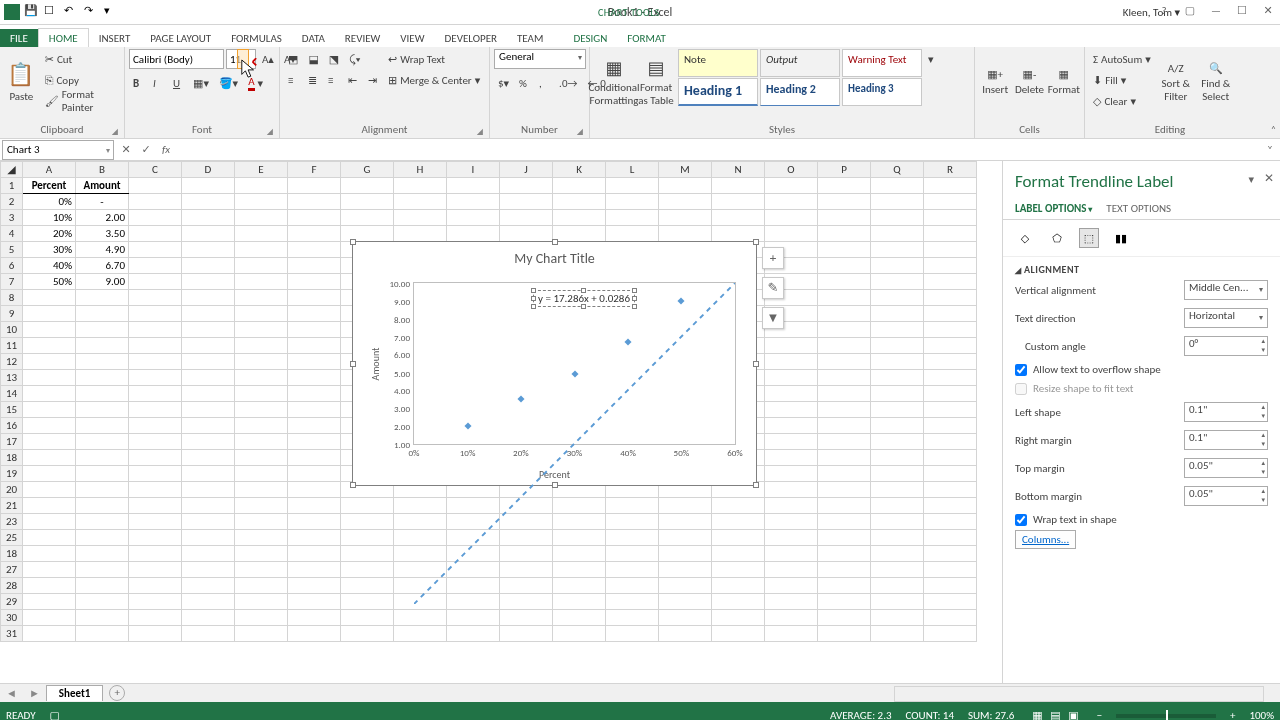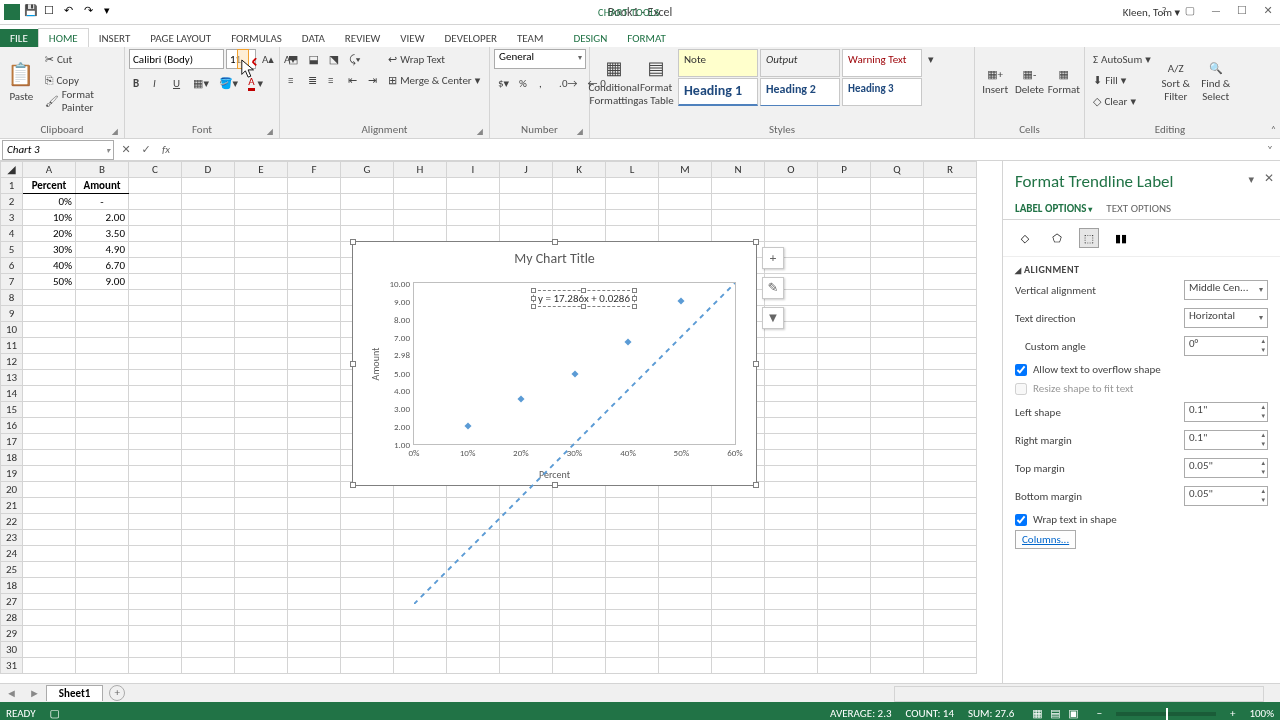--- a/index.html
+++ b/index.html
@@ -38,21 +38,21 @@
 .style-cell { width:80px; height:28px; border:1px solid #c8c8c8; background:#fff; padding:3px 5px; font-size:11px; color:#333;}
 .style-cell.note{ background:#ffffcc;}
 .style-cell.output{ background:#f2f2f2; font-style:italic;}
 .style-cell.warn{ color:#9c0006;}
 .style-cell.h1{ color:#1f497d; font-weight:bold; font-size:14px; border-bottom:2px solid #4f81bd;}
 .style-cell.h2{ color:#1f497d; font-weight:bold; font-size:12px; border-bottom:1px solid #4f81bd;}
 .style-cell.h3{ color:#1f497d; font-weight:bold;}
 .ribbon-collapse { position:absolute; right:4px; bottom:2px; font-size:10px; color:#666;}
 
 .fbar { height:22px; border-bottom:1px solid #d4d4d4; display:flex; align-items:center;}
-.namebox { width:112px; height:20px; border:1px solid #ababab; margin:16px 2px; padding:0 4px; font-size:11px; display:flex; align-items:center; position:relative;font-style:italic;}
+.namebox { width:112px; height:20px; border:1px solid #ababab; margin:16px 2px; padding:0 4px; font-size:11px; display:flex; align-items:center; position:relative;}
 .namebox::after { content:"▾"; position:absolute; right:3px; font-size:8px; color:#888;}
 .fx-btn { width:20px; text-align:center; color:#666;}
 .fx-in { flex:1; height:20px; padding:0 4px; }
 
 .sheet-wrap { position:absolute; top:161px; left:0; right:0; bottom:33px; display:flex;}
 .grid-area { flex:1; position:relative; overflow:hidden;}
 .side-pane { width:278px; border-left:1px solid #d4d4d4; background:#fff; display:flex; flex-direction:column;}
 
 table.grid { border-collapse:collapse; table-layout:fixed;}
 table.grid th, table.grid td { border:1px solid #d4d4d4; height:16px; font-size:11px; padding:0 3px; text-align:right; background:#fff;}
@@ -93,21 +93,21 @@
 .chk { display:flex; align-items:center; gap:6px; font-size:11px; color:#444; padding:3px 0;}
 .chk input{ width:12px; height:12px;}
 .link { color:#0066cc; font-size:11px; padding:4px 0;text-decoration:underline;}
 
 .sheet-tabs { position:absolute; left:0; right:0; bottom:18px; height:19px; background:#f0f0f0; border-top:1px solid #d4d4d4; display:flex; align-items:center;}
 .sheet-tabs .nav{ padding:0 6px; color:#888;}
 .sheet-tabs .stab{ background:#fff; border:1px solid #ababab; border-bottom:none; padding:1px 12px; font-size:11px; font-weight:bold;}
 .sheet-tabs .plus{ width:16px;height:16px;border:1px solid #ababab; border-radius:50%; margin-left:6px; text-align:center; line-height:13px; font-size:11px; color:#666;}
 .hscroll { position:absolute; right:16px; bottom:18px; width:370px; height:16px; background:#f0f0f0; border:1px solid #d4d4d4;}
 
-.status { position:absolute; bottom:0; left:0; right:0; height:18px; background:#217346; color:#fff; display:flex; align-items:flex-end; font-size:10px; padding:0 6px; gap:14px;margin-top:28px;}
+.status { position:absolute; bottom:0; left:0; right:0; height:18px; background:#217346; color:#fff; display:flex; align-items:flex-start; font-size:10px; padding:7px 6px; gap:14px;margin-top:28px;}
 .status .right { margin-left:auto; display:flex; gap:14px; align-items:center;}
 .status .viewbtns span{ display:inline-block; width:18px; text-align:center;}
 .zoom-slider { width:100px; height:4px; background:#1a5c38; position:relative;}
 .zoom-slider::before{ content:""; position:absolute; left:50%; top:-4px; width:2px; height:12px; background:#fff;}
 
 .cursor { position:absolute; left:240px; top:58px; width:18px; height:22px; pointer-events:none; z-index:999;}
 .dropdown-hl { position:absolute; left:237px; top:49px; width:12px; height:20px; border:1px solid #f0a030; background:rgba(253,226,185,.6);}
 </style>
 </head>
 <body>
@@ -797,63 +797,21 @@
             <td></td>
             <td></td>
             <td></td>
             <td></td>
             <td></td>
             <td></td>
             <td></td>
             <td></td>
           </tr>
       <tr>
-            <th>22</th>
-            <td></td>
-            <td></td>
-            <td></td>
-            <td></td>
-            <td></td>
-            <td></td>
-            <td></td>
-            <td></td>
-            <td></td>
-            <td></td>
-            <td></td>
-            <td></td>
-            <td></td>
-            <td></td>
-            <td></td>
-            <td></td>
-            <td></td>
-            <td></td>
-          </tr>
-      <tr>
             <th>23</th>
-            <td></td>
-            <td></td>
-            <td></td>
-            <td></td>
-            <td></td>
-            <td></td>
-            <td></td>
-            <td></td>
-            <td></td>
-            <td></td>
-            <td></td>
-            <td></td>
-            <td></td>
-            <td></td>
-            <td></td>
-            <td></td>
-            <td></td>
-            <td></td>
-          </tr>
-      <tr>
-            <th>24</th>
             <td></td>
             <td></td>
             <td></td>
             <td></td>
             <td></td>
             <td></td>
             <td></td>
             <td></td>
             <td></td>
             <td></td>
@@ -1031,21 +989,21 @@
       <div class="plot">
         <svg class="plot-svg" viewBox="0 0 100 100" preserveAspectRatio="none">
           <line x1="0" y1="100" x2="100" y2="0" stroke="#5b9bd5" stroke-width="0.6" stroke-dasharray="1.5 1.5"></line>
         </svg>
 
         <span class="ytick" style="top:100%">1.00</span>
         <span class="ytick" style="top:88.9%">2.00</span>
         <span class="ytick" style="top:77.8%">3.00</span>
         <span class="ytick" style="top:66.7%">4.00</span>
         <span class="ytick" style="top:55.6%">5.00</span>
-        <span class="ytick" style="top:44.4%">2.98</span>
+        <span class="ytick" style="top:44.4%">6.00</span>
         <span class="ytick" style="top:33.3%">7.00</span>
         <span class="ytick" style="top:22.2%">8.00</span>
         <span class="ytick" style="top:11.1%">9.00</span>
         <span class="ytick" style="top:0%">10.00</span>
 
         <span class="xtick" style="left:0%">0%</span>
         <span class="xtick" style="left:16.7%">10%</span>
         <span class="xtick" style="left:33.3%">20%</span>
         <span class="xtick" style="left:50%">30%</span>
         <span class="xtick" style="left:66.7%">40%</span>

